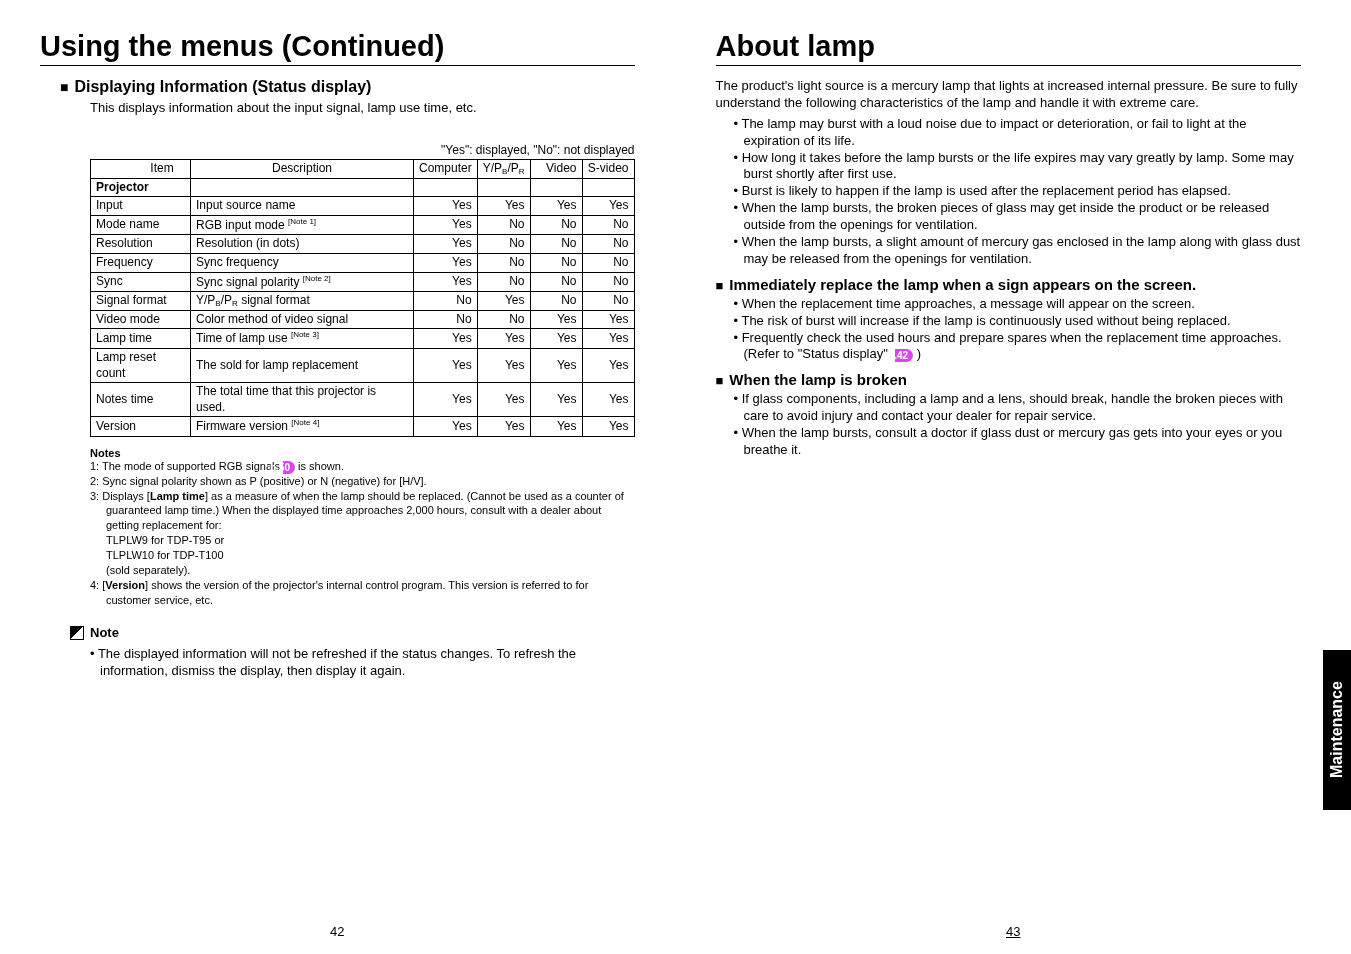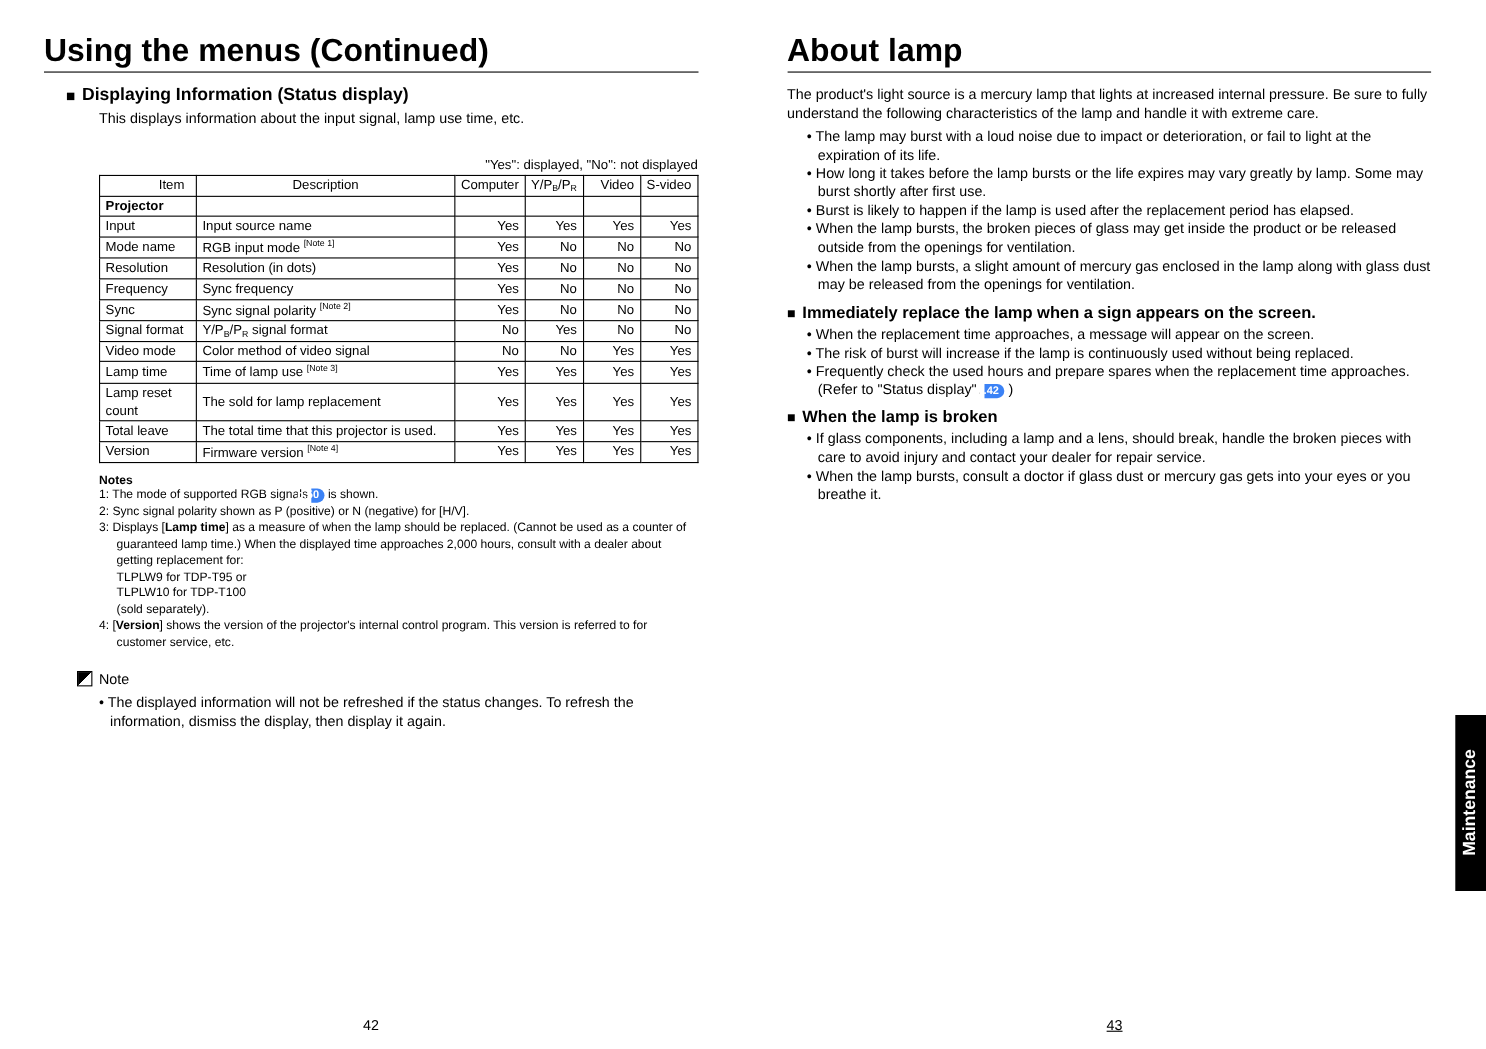--- a/index.html
+++ b/index.html
@@ -76,21 +76,21 @@
     }
     th {
       font-weight: normal;
       text-align: center;
     }
     .col-comp, .col-ypbpr, .col-video, .col-svideo {
       text-align: right;
       width: 52px;
     }
     .col-item {
-      width: 88px;
+      width: 100px;
       padding-left: 48px;
     }
     .col-desc {
       width: auto;
     }
     .th-item, .th-desc {
       text-align: center;
     }
     .notes-label {
       font-size: 11px;
@@ -107,21 +107,21 @@
     .notes-list li {
       padding-left: 16px;
       text-indent: -16px;
     }
     .notes-list .indent {
       padding-left: 16px;
       text-indent: 0;
     }
     .note-box-label {
       font-size: 13px;
-      font-weight: normal;
+      font-weight: bold;
       margin-top: 18px;
       padding-left: 30px;
       display: flex;
       align-items: center;
     }
     .note-box-label::before {
       content: "";
       display: inline-block;
       width: 12px;
       height: 12px;
@@ -162,21 +162,21 @@
       display: flex;
       align-items: baseline;
     }
     .subheading-right::before {
       content: "■";
       margin-right: 6px;
       font-size: 13px;
     }
     .pageref {
       display: inline-block;
-      background: #3b82f6;
+      background: #d946ef;
       color: #fff;
       font-size: 10px;
       font-weight: bold;
       padding: 0 5px 0 3px;
       border-radius: 0 8px 8px 0;
       vertical-align: middle;
       line-height: 13px;
       text-align: center;
     }
     .side-tab {
@@ -317,21 +317,21 @@
         </tr>
     <tr>
           <td>Lamp reset count</td>
           <td>The sold for lamp replacement</td>
           <td class="col-comp">Yes</td>
           <td class="col-ypbpr">Yes</td>
           <td class="col-video">Yes</td>
           <td class="col-svideo">Yes</td>
         </tr>
     <tr>
-          <td>Total leave</td>
+          <td>Notes time</td>
           <td>The total time that this projector is used.</td>
           <td class="col-comp">Yes</td>
           <td class="col-ypbpr">Yes</td>
           <td class="col-video">Yes</td>
           <td class="col-svideo">Yes</td>
         </tr>
     <tr>
           <td>Version</td>
           <td>Firmware version <sup>[Note 4]</sup></td>
           <td class="col-comp">Yes</td>

